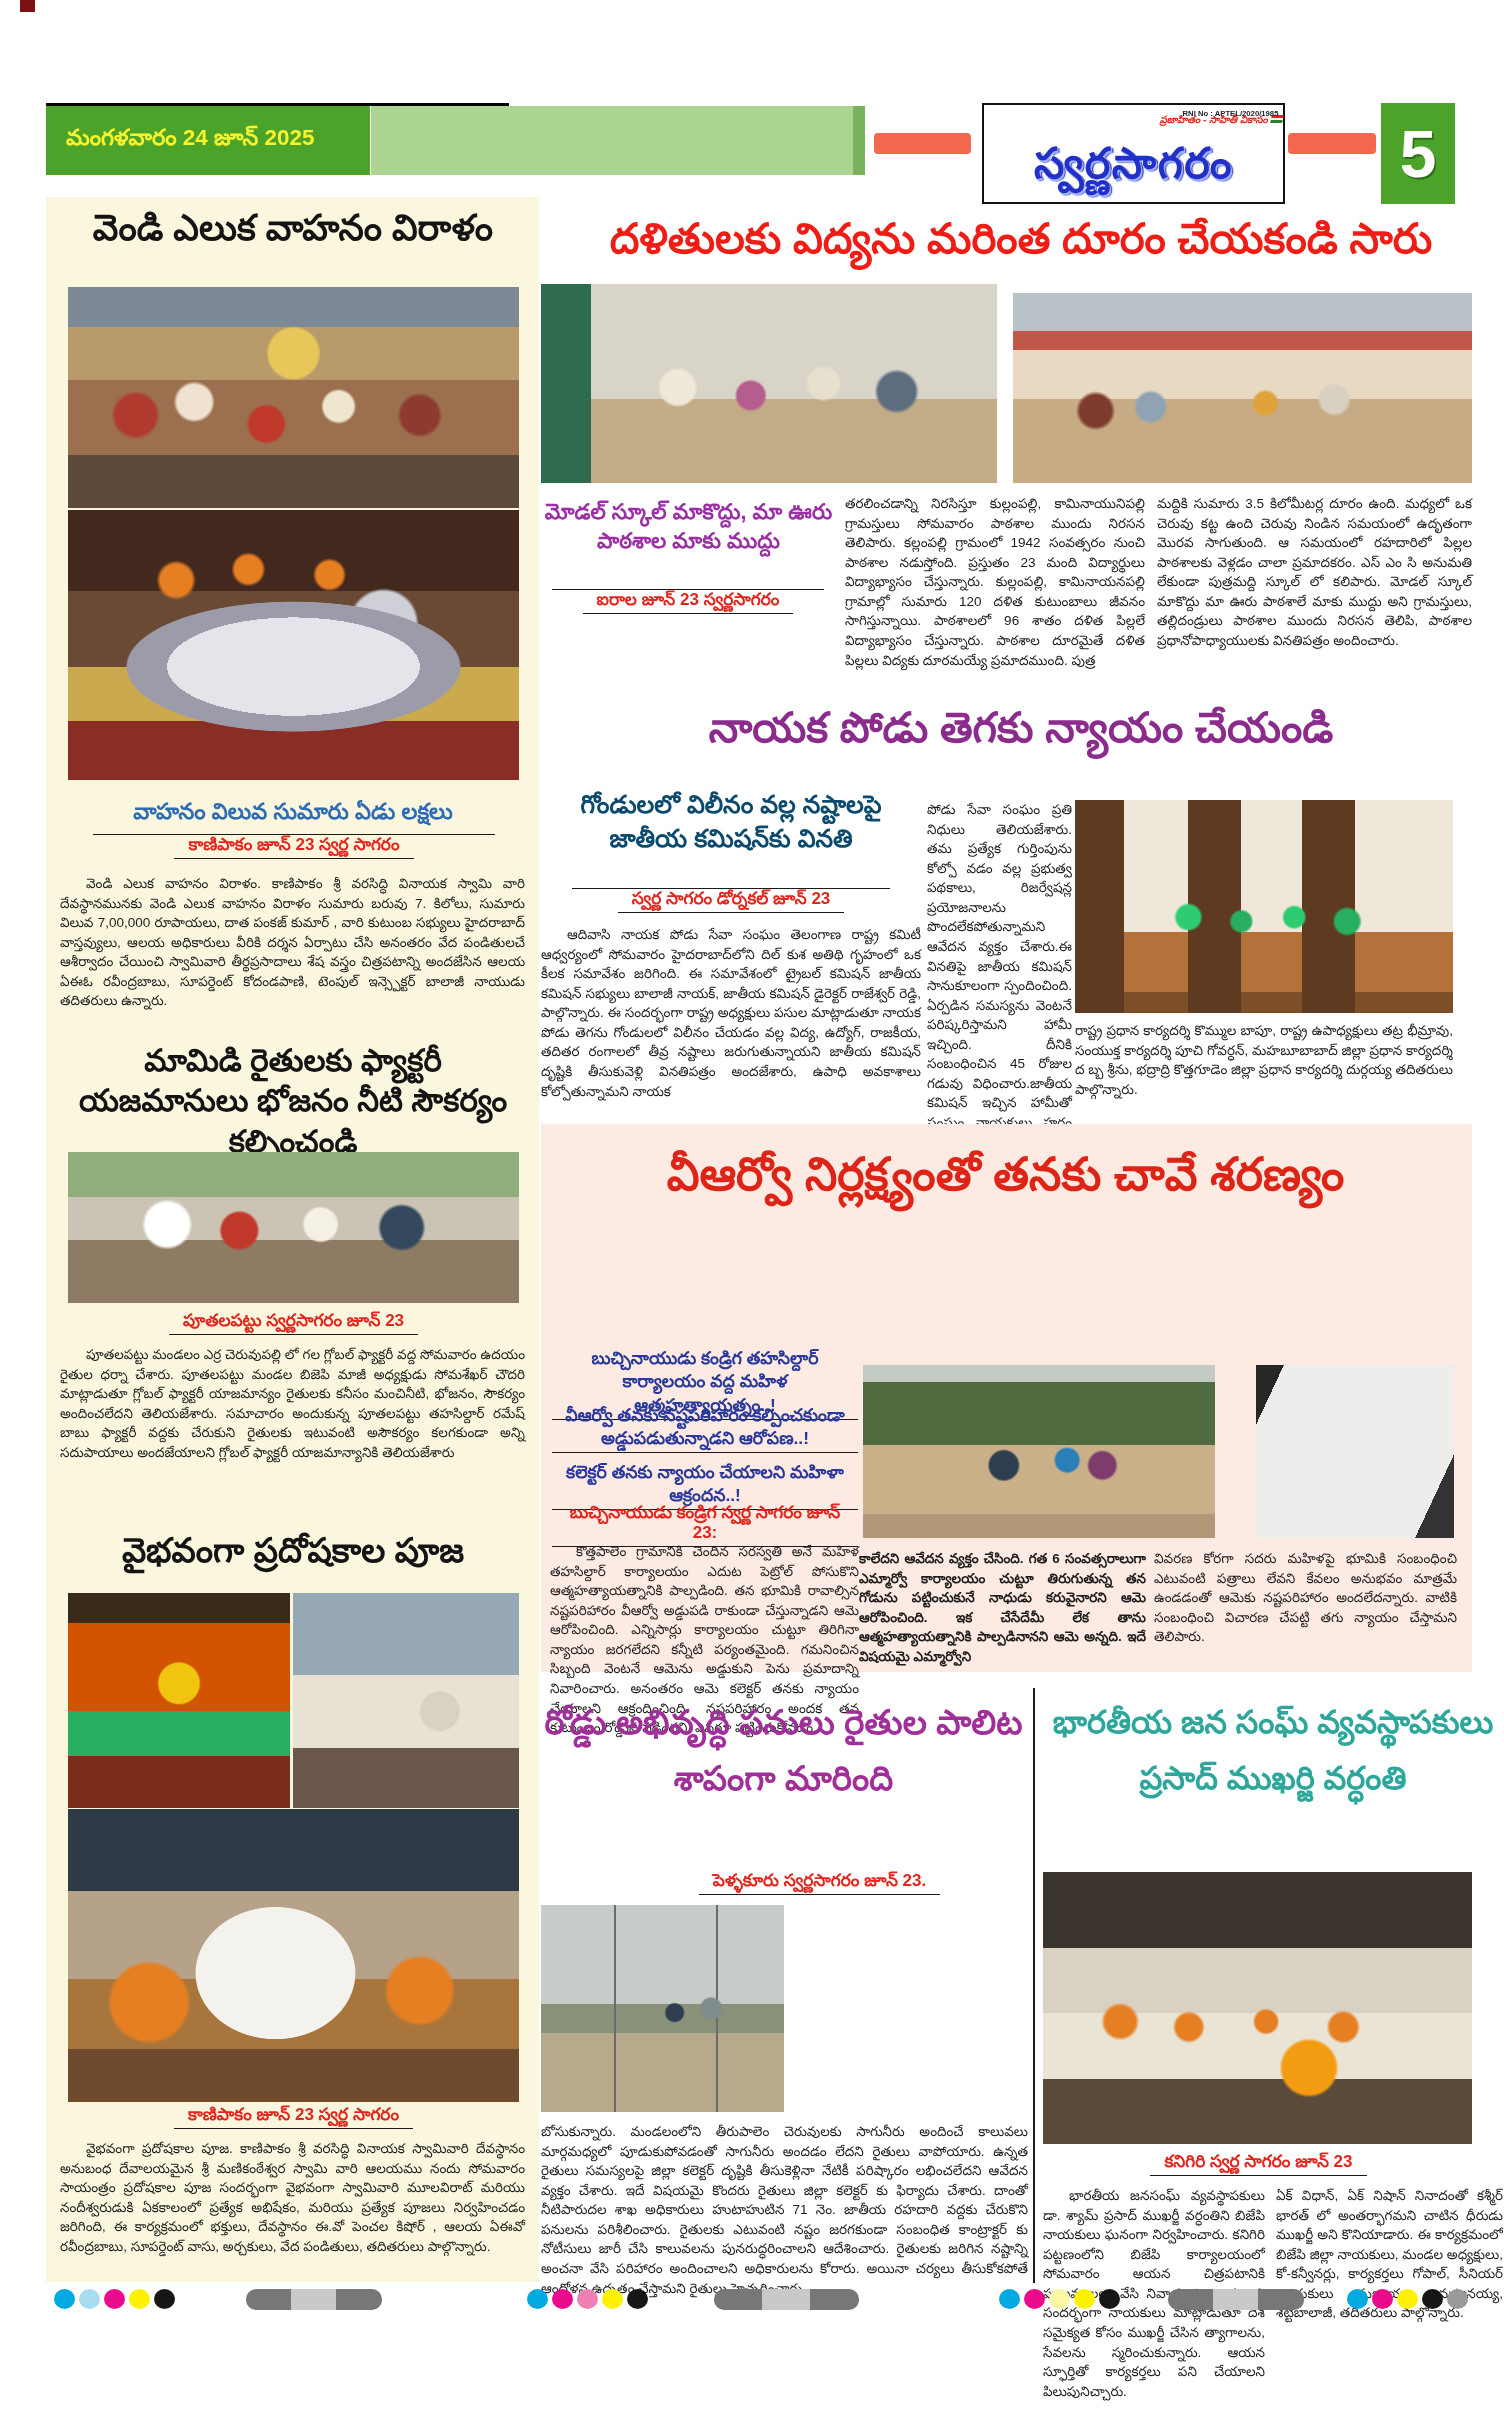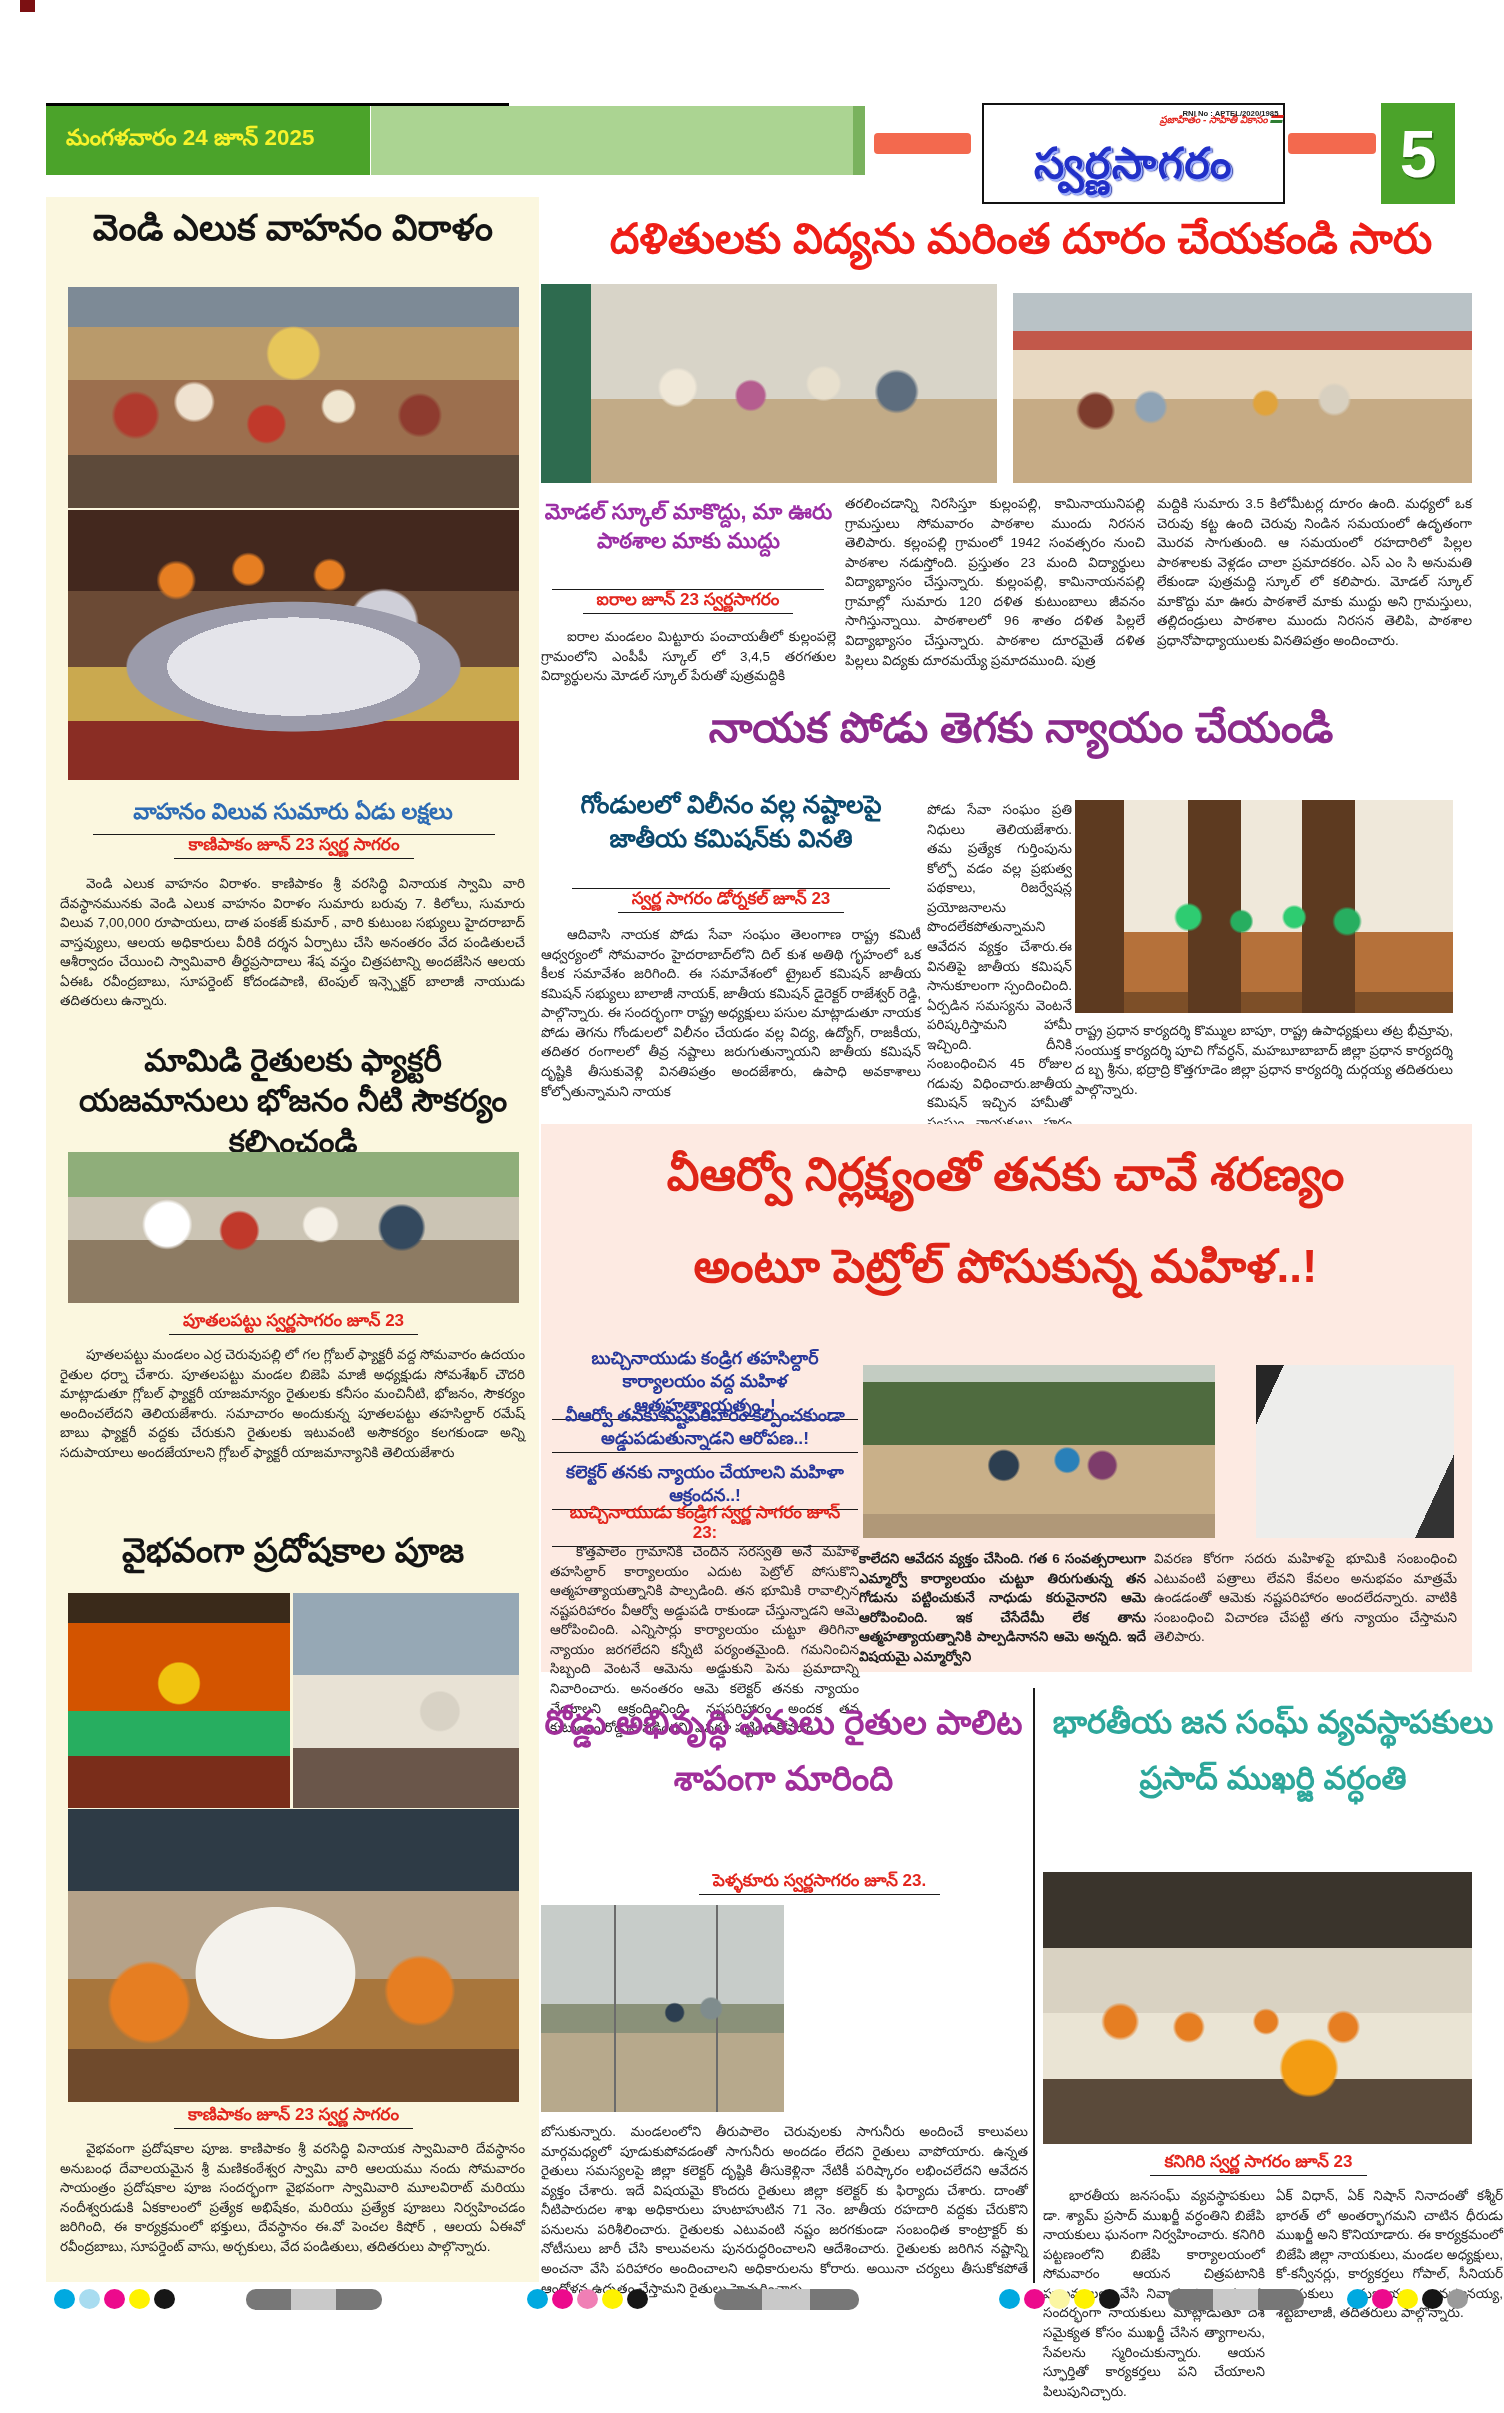--- a/index.html
+++ b/index.html
@@ -204,37 +204,35 @@
   </div>
   <div class="abs body-text first-indent" style="left:60px; top:2139px; width:465px;">వైభవంగా ప్రదోషకాల పూజ. కాణిపాకం శ్రీ వరసిద్ధి వినాయక స్వామివారి దేవస్థానం అనుబంధ దేవాలయమైన శ్రీ మణికంఠేశ్వర స్వామి వారి ఆలయము నందు సోమవారం సాయంత్రం ప్రదోషకాల పూజ సందర్భంగా వైభవంగా స్వామివారి మూలవిరాట్ మరియు నందీశ్వరుడుకి ఏకకాలంలో ప్రత్యేక అభిషేకం, మరియు ప్రత్యేక పూజలు నిర్వహించడం జరిగింది, ఈ కార్యక్రమంలో భక్తులు, దేవస్థానం ఈ.వో పెంచల కిషోర్ , ఆలయ ఏఈవో రవీంద్రబాబు, సూపర్డెంట్ వాసు, అర్చకులు, వేద పండితులు, తదితరులు పాల్గొన్నారు.</div>
 
   <div class="abs headline" style="left:544px; top:212px; width:954px; font-size:42px; color:#ee1e17;">దళితులకు విద్యను మరింత దూరం చేయకండి సారు</div>
   <div class="ph ph-b1" style="left:541px; top:284px; width:456px; height:199px;"></div>
   <div class="ph ph-b2" style="left:1013px; top:293px; width:459px; height:190px;"></div>
   <div class="abs subhead" style="left:541px; top:497px; width:295px; font-size:21.6px; color:#9b2fa5;">మోడల్ స్కూల్ మాకొద్దు, మా ఊరు పాఠశాల మాకు ముద్దు</div>
   <div class="abs dateline-wrap ruled" style="left:552px; top:589px; width:272px;">
     <span class="dateline">ఐరాల జూన్ 23 స్వర్ణసాగరం</span>
   </div>
-  <div class="abs body-text first-indent" style="left:541px; top:627px; width:295px;">ఐరాల మండలం మిట్టూరు పంచాయతీలో కుల్లంపల్లె గ్రామంలోని ఎంపీపీ స్కూల్ లో 3,4,5 తరగతుల విద్యార్థులను మోడల్ స్కూల్ పేరుతో పుత్రమద్దికి</div>
   <div class="abs body-text" style="left:845px; top:494px; width:300px;">తరలించడాన్ని నిరసిస్తూ కుల్లంపల్లి, కామినాయునిపల్లి గ్రామస్తులు సోమవారం పాఠశాల ముందు నిరసన తెలిపారు. కల్లంపల్లి గ్రామంలో 1942 సంవత్సరం నుంచి పాఠశాల నడుస్తోంది. ప్రస్తుతం 23 మంది విద్యార్థులు విద్యాభ్యాసం చేస్తున్నారు. కుల్లంపల్లి, కామినాయనపల్లి గ్రామాల్లో సుమారు 120 దళిత కుటుంబాలు జీవనం సాగిస్తున్నాయి. పాఠశాలలో 96 శాతం దళిత పిల్లలే విద్యాభ్యాసం చేస్తున్నారు. పాఠశాల దూరమైతే దళిత పిల్లలు విద్యకు దూరమయ్యే ప్రమాదముంది. పుత్ర</div>
   <div class="abs body-text" style="left:1157px; top:494px; width:315px;">మద్దికి సుమారు 3.5 కిలోమీటర్ల దూరం ఉంది. మధ్యలో ఒక చెరువు కట్ట ఉంది చెరువు నిండిన సమయంలో ఉదృతంగా మొరవ సాగుతుంది. ఆ సమయంలో రహదారిలో పిల్లల పాఠశాలకు వెళ్లడం చాలా ప్రమాదకరం. ఎస్ ఎం సి అనుమతి లేకుండా పుత్రమద్ది స్కూల్ లో కలిపారు. మోడల్ స్కూల్ మాకొద్దు మా ఊరు పాఠశాలే మాకు ముద్దు అని గ్రామస్తులు, తల్లిదండ్రులు పాఠశాల ముందు నిరసన తెలిపి, పాఠశాల ప్రధానోపాధ్యాయులకు వినతిపత్రం అందించారు.</div>
 
   <div class="abs headline" style="left:544px; top:701px; width:954px; font-size:42px; color:#8b2b8c;">నాయక పోడు తెగకు న్యాయం చేయండి</div>
   <div class="abs subhead" style="left:541px; top:788px; width:380px; font-size:25px; color:#0c4a6e;">గోండులలో విలీనం వల్ల నష్టాలపై జాతీయ కమిషన్‌కు వినతి</div>
   <div class="abs dateline-wrap ruled" style="left:572px; top:888px; width:318px;">
     <span class="dateline">స్వర్ణ సాగరం డోర్నకల్ జూన్ 23</span>
   </div>
   <div class="abs body-text first-indent" style="left:541px; top:925px; width:380px;">ఆదివాసి నాయక పోడు సేవా సంఘం తెలంగాణ రాష్ట్ర కమిటీ ఆధ్వర్యంలో సోమవారం హైదరాబాద్‌లోని దిల్ కుశ అతిథి గృహంలో ఒక కీలక సమావేశం జరిగింది. ఈ సమావేశంలో ట్రైబల్ కమిషన్ జాతీయ కమిషన్ సభ్యులు బాలాజీ నాయక్, జాతీయ కమిషన్ డైరెక్టర్ రాజేశ్వర్ రెడ్డి, పాల్గొన్నారు. ఈ సందర్భంగా రాష్ట్ర అధ్యక్షులు పసుల మాట్లాడుతూ నాయక పోడు తెగను గోండులలో విలీనం చేయడం వల్ల విద్య, ఉద్యోగ్, రాజకీయ, తదితర రంగాలలో తీవ్ర నష్టాలు జరుగుతున్నాయని జాతీయ కమిషన్ దృష్టికి తీసుకువెళ్లి వినతిపత్రం అందజేశారు, ఉపాధి అవకాశాలు కోల్పోతున్నామని నాయక</div>
   <div class="abs body-text" style="left:927px; top:800px; width:145px;">పోడు సేవా సంఘం ప్రతి నిధులు తెలియజేశారు. తమ ప్రత్యేక గుర్తింపును కోల్పో వడం వల్ల ప్రభుత్వ పథకాలు, రిజర్వేషన్ల ప్రయోజనాలను పొందలేకపోతున్నామని ఆవేదన వ్యక్తం చేశారు.ఈ వినతిపై జాతీయ కమిషన్ సానుకూలంగా స్పందించింది. ఏర్పడిన సమస్యను వెంటనే పరిష్కరిస్తామని హామీ ఇచ్చింది. దీనికి సంబంధించిన 45 రోజుల గడువు విధించారు.జాతీయ కమిషన్ ఇచ్చిన హామీతో సంఘం నాయకులు హర్షం వ్యక్తం చేశారు. ఈ సమావేశంలో రాష్ట్ర నాయకులు బుచ్చయ్య,</div>
   <div class="ph ph-c" style="left:1075px; top:800px; width:378px; height:213px;"></div>
   <div class="abs body-text" style="left:1075px; top:1021px; width:378px;">రాష్ట్ర ప్రధాన కార్యదర్శి కొమ్ముల బాపూ, రాష్ట్ర ఉపాధ్యక్షులు తట్ర భీమ్రావు, సంయుక్త కార్యదర్శి పూచి గోవర్ధన్, మహబూబాబాద్ జిల్లా ప్రధాన కార్యదర్శి ద బ్బ శ్రీను, భద్రాద్రి కొత్తగూడెం జిల్లా ప్రధాన కార్యదర్శి దుర్గయ్య తదితరులు పాల్గొన్నారు.</div>
 
   <div class="abs" id="pinkbox"></div>
   <div class="abs headline" style="left:548px; top:1145px; width:915px; font-size:46px; color:#de2417;">వీఆర్వో నిర్లక్ష్యంతో తనకు చావే శరణ్యం</div>
-  <div class="abs headline" style="left:548px; top:1237px; width:915px; font-size:46px; color:#de2417;">అంటూ పెట్రోల్ పోసుకున్న మహిళ..!</div>
   <div class="abs pink-sub" style="left:552px; top:1347px; width:306px;">
     <span class="u">బుచ్చినాయుడు కండ్రిగ తహసిల్దార్ కార్యాలయం వద్ద మహిళ ఆత్మహత్యాయత్నం..!</span>
   </div>
   <div class="abs pink-sub" style="left:552px; top:1404px; width:306px;">
     <span class="u">వీఆర్వో తనకు నష్టపరిహారం కల్పించకుండా అడ్డుపడుతున్నాడని ఆరోపణ..!</span>
   </div>
   <div class="abs pink-sub" style="left:552px; top:1461px; width:306px;">
     <span class="u">కలెక్టర్ తనకు న్యాయం చేయాలని మహిళా ఆక్రందన..!</span>
   </div>
   <div class="abs dateline-wrap" style="left:552px; top:1503px; width:306px;">

